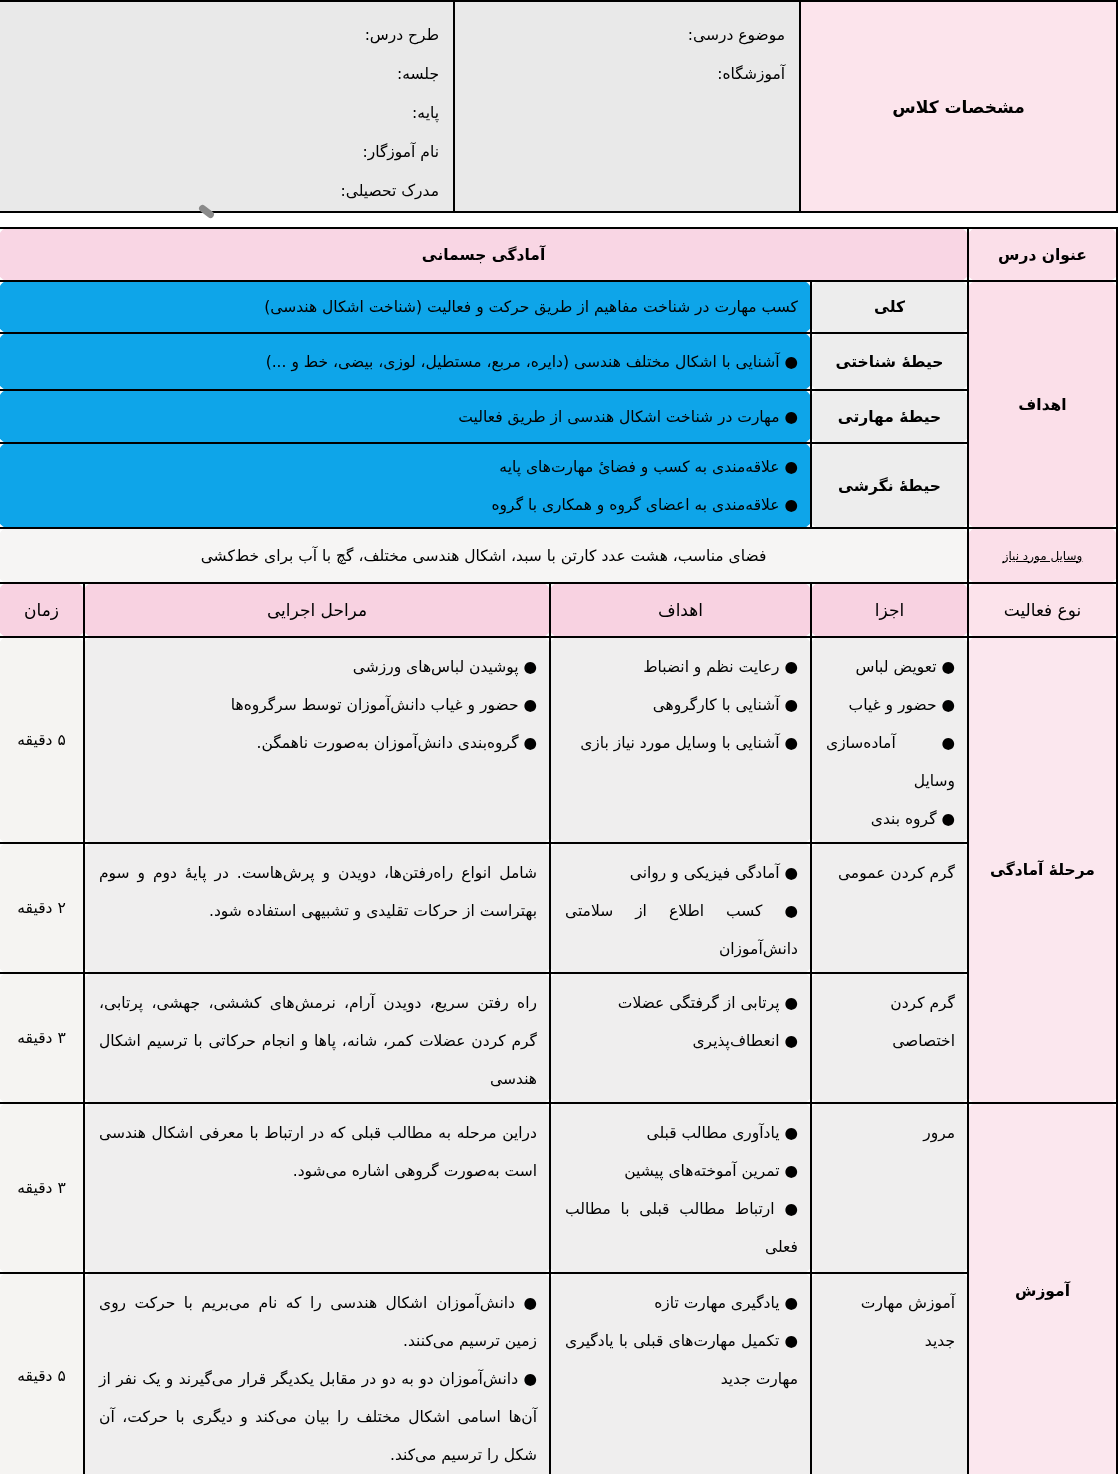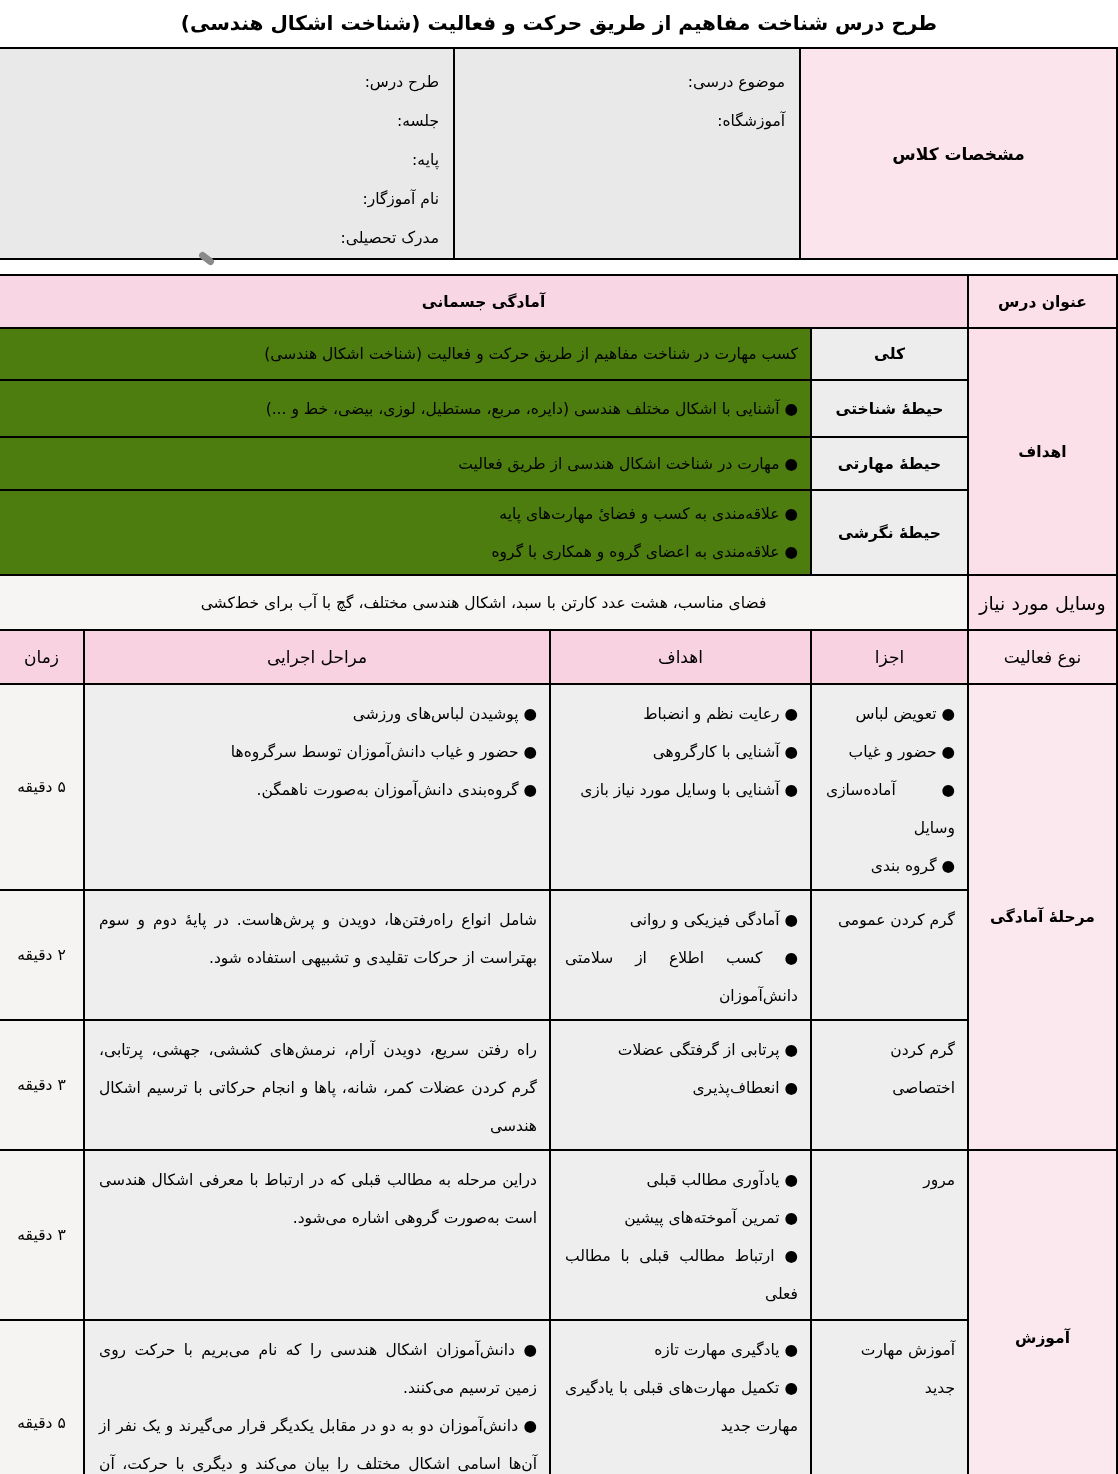--- a/index.html
+++ b/index.html
@@ -12,47 +12,46 @@
   
   .t1 td{height:195px;vertical-align:top;}
   .t1 .cell-class{background:#fce4ec;text-align:center;vertical-align:middle;
         font-weight:bold;font-size:17px;margin-top:28px;}
   .t1 .fields{background:#e9e9e9;padding:14px 14px 0 6px;font-size:15.5px;margin-top:16px;}
   .t1 .fields .line{line-height:39px;text-align:right;}
   .gap{height:14px;position:relative;}
   .cursor-artifact{position:absolute;left:198px;top:-5px;width:17px;height:7px;
         background:#8a8a8a;border-radius:4px;transform:rotate(38deg);}
   
-  .t2 td{font-size:15.5px;}
+  .t2 td{font-size:15.5px;border-radius:9px;}
   .rlabel{background:#fbdfe9;text-align:center;vertical-align:middle;
         font-weight:bold;font-size:16px;padding:0 4px;}
-  .rlabel.normal{font-weight:normal;font-size:19px;}
+  .rlabel.normal{font-weight:normal;font-size:12px;text-decoration:underline;}
   .glabel{background:#ededed;text-align:center;vertical-align:middle;
         font-weight:bold;font-size:16px;}
-  .content{background:#4d7c0f;vertical-align:middle;padding:2px 12px 2px 0;}
+  .content{background:#0ea5e9;vertical-align:middle;padding:2px 12px 2px 0;}
   .content .line{line-height:38px;text-align:right;}
   .lesson-value{background:#f9d6e4;text-align:center;vertical-align:middle;
         font-weight:bold;font-size:17px;}
   .materials-value{background:#f6f5f4;text-align:center;vertical-align:middle;font-size:15.5px;}
   .hdr td{background:#f8d2e1;text-align:center;vertical-align:middle;
         font-weight:normal;font-size:17px;height:50px;}
   .hdr td.type-hdr{background:#fce3eb;}
   .phase{background:#fbe7ee;text-align:center;vertical-align:middle;
         font-weight:bold;font-size:17px;padding:0 4px;}
   .acell{background:#efeeee;vertical-align:top;padding:10px 12px 4px 14px;}
   .acell .line{line-height:38px;text-align:justify;direction:rtl;}
   .acell.parts .line.nb{text-align:right;}
   .tcell{background:#f5f4f2;text-align:center;vertical-align:middle;font-size:15.5px;}
 </style>
 </head>
 <body>
 
 <div class="page">
 
-  <div class="doc-title">طرح درس شناخت مفاهیم از طریق حرکت و فعالیت (شناخت اشکال هندسی)</div>
 
   <table class="t1">
     <colgroup>
         <col style="width:317px">
         <col style="width:346px">
         <col style="width:455px">
       </colgroup>
     <tbody>
         <tr>
       <td class="cell-class">مشخصات کلاس</td>

